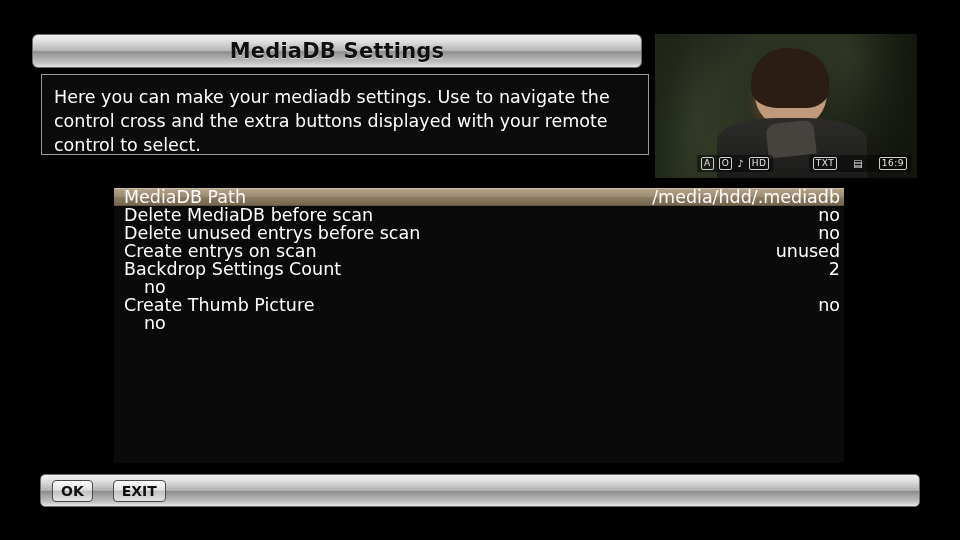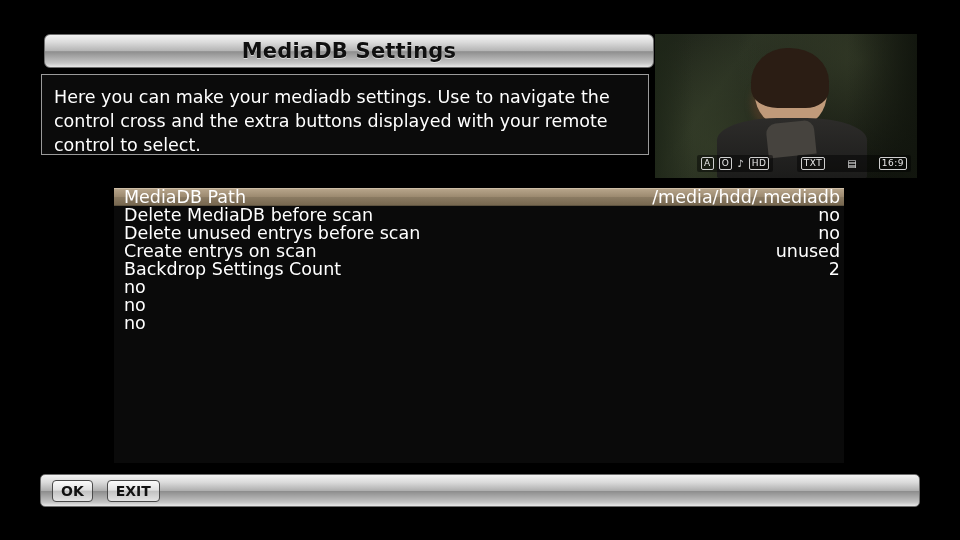--- a/index.html
+++ b/index.html
@@ -17,21 +17,21 @@
   .screen {
     position: relative;
     width: 960px;
     height: 540px;
     background: #000000;
   }
 
   
   .title-bar {
     position: absolute;
-    left: 44px;
+    left: 32px;
     top: 34px;
     width: 610px;
     height: 34px;
     border-radius: 6px;
     background: linear-gradient(to bottom,
         #f2f2f2 0%, #dcdcdc 22%, #b4b4b4 50%, #8e8e8e 52%, #c6c6c6 88%, #e8e8e8 100%);
     border: 1px solid #6d6d6d;
     box-sizing: border-box;
     display: flex;
     align-items: center;
@@ -137,21 +137,21 @@
     padding: 1px 4px;
     background: rgba(0,0,0,0.45);
     border-radius: 2px;
   }
   .preview .osd-right {
     position: absolute;
     right: 6px; bottom: 6px;
     height: 15px;
     display: flex;
     align-items: center;
-    gap: 22px;
+    gap: 16px;
     padding: 1px 4px;
     background: rgba(0,0,0,0.45);
     border-radius: 2px;
   }
   .preview .osd-chip {
     font-size: 9px;
     line-height: 11px;
     color: #e8e8e8;
     border: 1px solid #cfcfcf;
     padding: 0 2px;
@@ -190,38 +190,39 @@
     border-top: 1px solid #cdbda6;
     border-bottom: 1px solid #5e5340;
   }
   .list-row .row-label {
     white-space: nowrap;
     overflow: hidden;
     text-overflow: ellipsis;
   }
   .list-row .row-value {
     white-space: nowrap;
+    margin-left: 20px;
   }
 
   
   .button-bar {
     position: absolute;
     left: 40px;
     top: 474px;
     width: 880px;
     height: 33px;
     border-radius: 5px;
     background: linear-gradient(to bottom,
         #f3f3f3 0%, #dadada 24%, #b0b0b0 50%, #8c8c8c 52%, #c4c4c4 88%, #e9e9e9 100%);
     border: 1px solid #6d6d6d;
     box-sizing: border-box;
     display: flex;
     align-items: center;
     padding-left: 11px;
-    gap: 14px;
+    gap: 20px;
   }
   .soft-button {
     min-width: 38px;
     height: 22px;
     padding: 0 8px;
     border-radius: 4px;
     border: 1px solid #4a4a4a;
     background: linear-gradient(to bottom, #fbfbfb 0%, #e2e2e2 45%, #c2c2c2 52%, #e4e4e4 100%);
     color: #111111;
     font-size: 14px;
@@ -293,20 +294,21 @@
     <div class="list-row">
       <span class="row-label">Backdrop Settings Count</span>
       <span class="row-value">2</span>
     </div>
 
     <div class="list-row">
       <span class="row-value">no</span>
     </div>
 
     <div class="list-row">
+      <span class="row-label">Create Thumb Picture</span>
       <span class="row-value">no</span>
     </div>
 
     <div class="list-row">
       <span class="row-value">no</span>
     </div>
 
   </div>
 
   <div class="button-bar">

